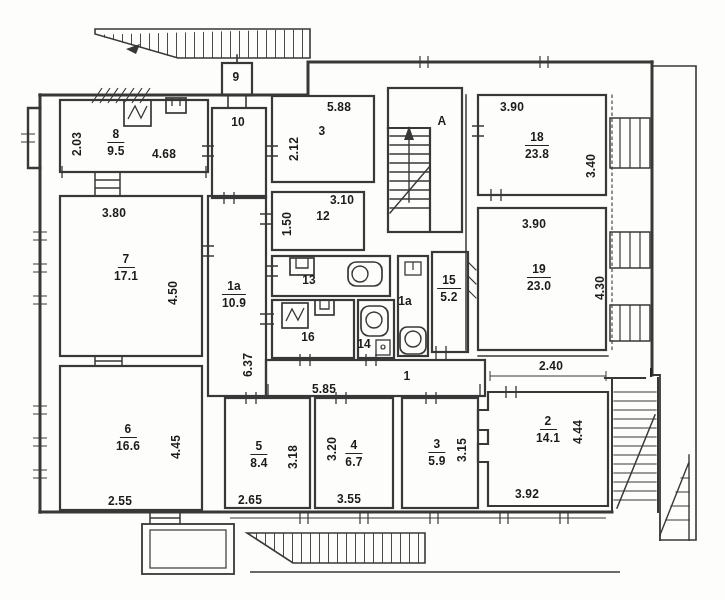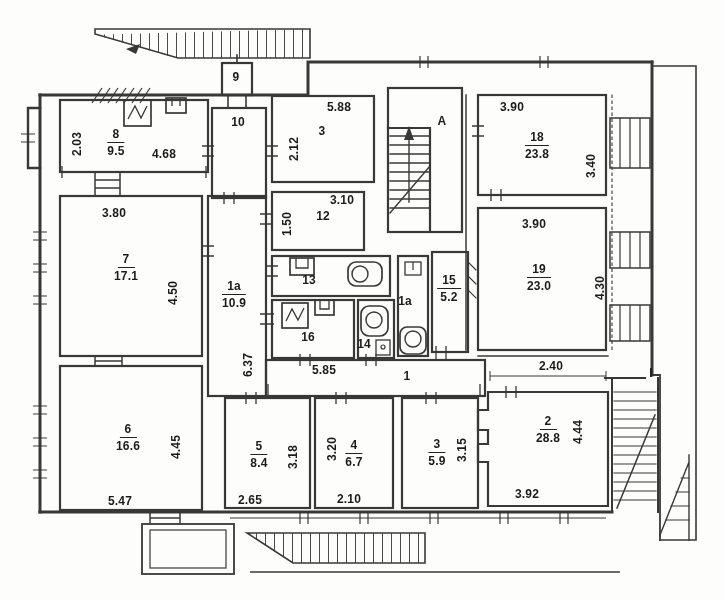--- a/index.html
+++ b/index.html
@@ -212,21 +212,21 @@
   <div class="lbl frac" style="left:354px;top:454px">
     <span class="fn">4</span>
     <span class="fd">6.7</span>
   </div>
   <div class="lbl frac" style="left:437px;top:453px">
     <span class="fn">3</span>
     <span class="fd">5.9</span>
   </div>
   <div class="lbl frac" style="left:548px;top:430px">
     <span class="fn">2</span>
-    <span class="fd">28.8</span>
+    <span class="fd">14.1</span>
   </div>
   <div class="lbl frac" style="left:537px;top:146px">
     <span class="fn">18</span>
     <span class="fd">23.8</span>
   </div>
   <div class="lbl frac" style="left:539px;top:278px">
     <span class="fn">19</span>
     <span class="fd">23.0</span>
   </div>
   <div class="lbl frac" style="left:234px;top:295px">
@@ -250,24 +250,24 @@
   <div class="lbl" style="left:442px;top:121px">A</div>
   <div class="lbl" style="left:651px;top:373px">I</div>
 
   <div class="lbl" style="left:164px;top:154px">4.68</div>
   <div class="lbl" style="left:339px;top:107px">5.88</div>
   <div class="lbl" style="left:512px;top:107px">3.90</div>
   <div class="lbl" style="left:114px;top:213px">3.80</div>
   <div class="lbl" style="left:342px;top:200px">3.10</div>
   <div class="lbl" style="left:534px;top:224px">3.90</div>
   <div class="lbl" style="left:551px;top:366px">2.40</div>
-  <div class="lbl" style="left:120px;top:501px">5.47</div>
+  <div class="lbl" style="left:120px;top:501px">2.55</div>
   <div class="lbl" style="left:250px;top:500px">2.65</div>
-  <div class="lbl" style="left:349px;top:499px">2.10</div>
-  <div class="lbl" style="left:324px;top:370px">5.85</div>
+  <div class="lbl" style="left:349px;top:499px">3.55</div>
+  <div class="lbl" style="left:324px;top:389px">5.85</div>
   <div class="lbl" style="left:527px;top:494px">3.92</div>
 
   <div class="lbl rot" style="left:77px;top:144px">2.03</div>
   <div class="lbl rot" style="left:294px;top:149px">2.12</div>
   <div class="lbl rot" style="left:287px;top:224px">1.50</div>
   <div class="lbl rot" style="left:591px;top:166px">3.40</div>
   <div class="lbl rot" style="left:173px;top:293px">4.50</div>
   <div class="lbl rot" style="left:600px;top:288px">4.30</div>
   <div class="lbl rot" style="left:248px;top:365px">6.37</div>
   <div class="lbl rot" style="left:176px;top:447px">4.45</div>

